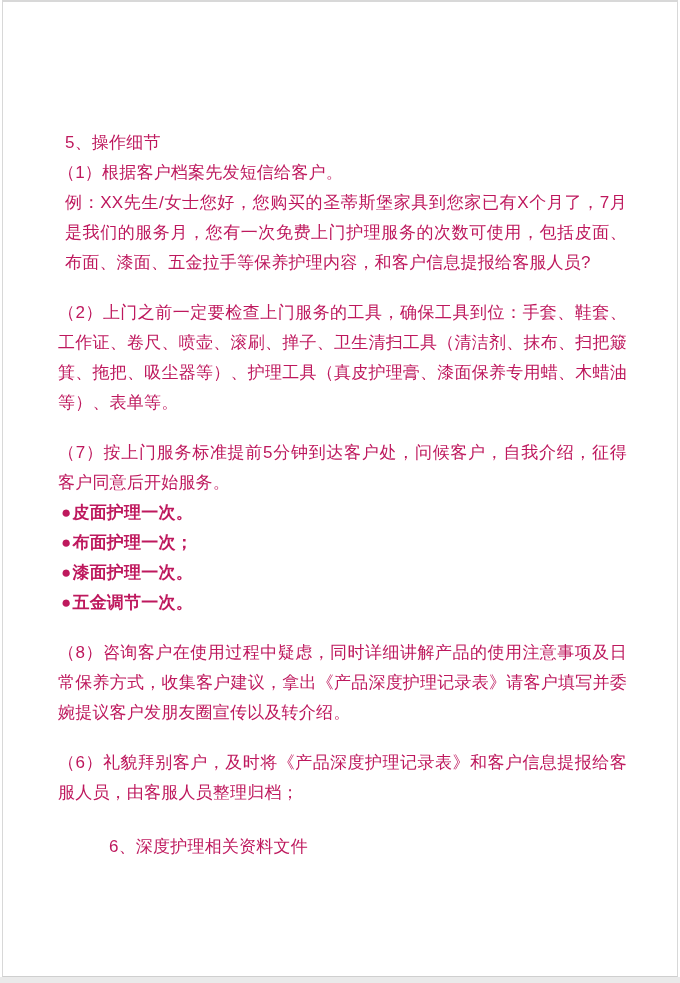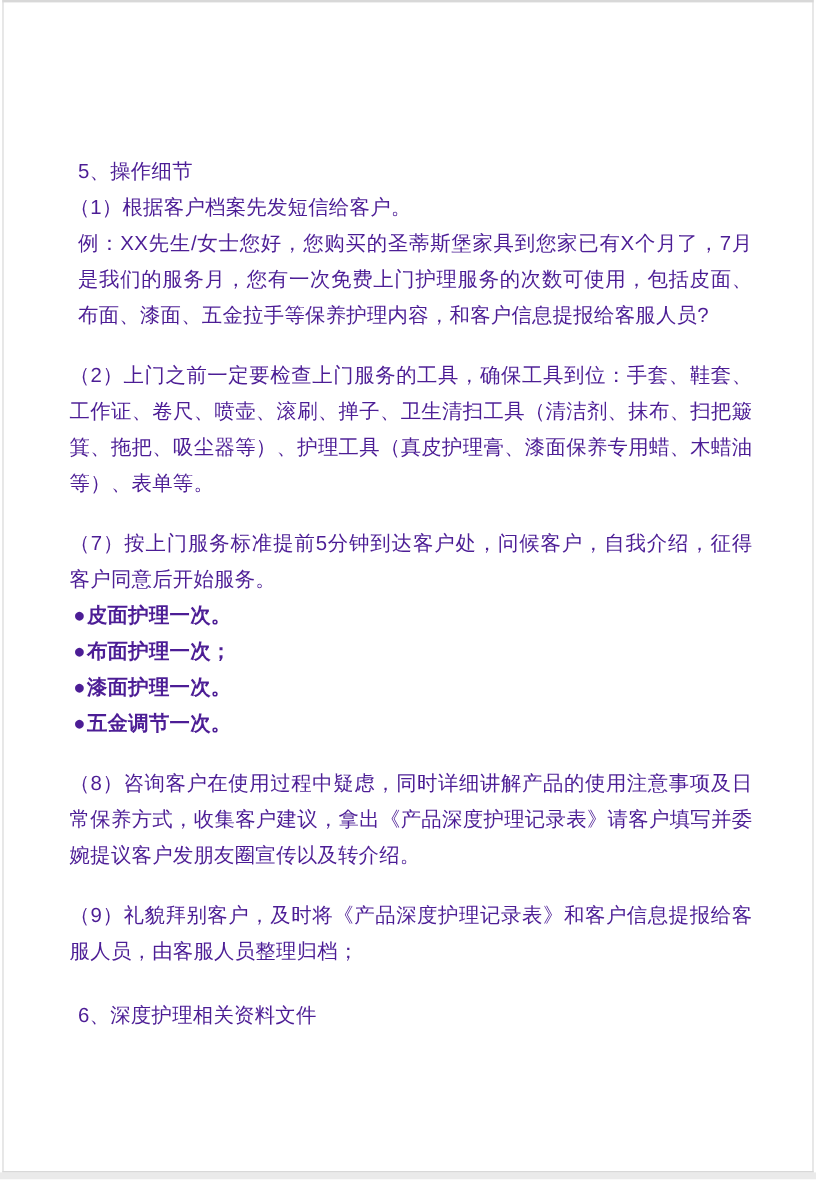--- a/index.html
+++ b/index.html
@@ -31,21 +31,21 @@
     border-top-width: 2px;
     border-bottom-color: #cfcfcf;
   }
 
   
   .content {
     position: absolute;
     left: 62px;
     top: 126px;
     width: 562px;
-    color: #4c1d95;
+    color: #be185d;
     font-size: 17px;
     line-height: 30px;
     letter-spacing: 0.2px;
     text-align: justify;
     text-justify: inter-ideograph;
   }
 
   .para { margin: 0; }
   .gap  { margin-top: 20px; }
 
@@ -86,18 +86,18 @@
     </p>
     <p class="bullet-line">
       <span class="bullet-dot">●</span><span>漆面护理一次。</span>
     </p>
     <p class="bullet-line">
       <span class="bullet-dot">●</span><span>五金调节一次。</span>
     </p>
 
     <p class="para paren gap">（8）咨询客户在使用过程中疑虑，同时详细讲解产品的使用注意事项及日常保养方式，收集客户建议，拿出《产品深度护理记录表》请客户填写并委婉提议客户发朋友圈宣传以及转介绍。</p>
 
-    <p class="para paren gap">（9）礼貌拜别客户，及时将《产品深度护理记录表》和客户信息提报给客服人员，由客服人员整理归档；</p>
+    <p class="para paren gap">（6）礼貌拜别客户，及时将《产品深度护理记录表》和客户信息提报给客服人员，由客服人员整理归档；</p>
 
-    <p class="para gap" style="margin-top:24px;">6、深度护理相关资料文件</p>
+    <p class="para gap" style="margin-top:24px;margin-left:44px;">6、深度护理相关资料文件</p>
 
   </div>
 </div>
 
 </body></html>

